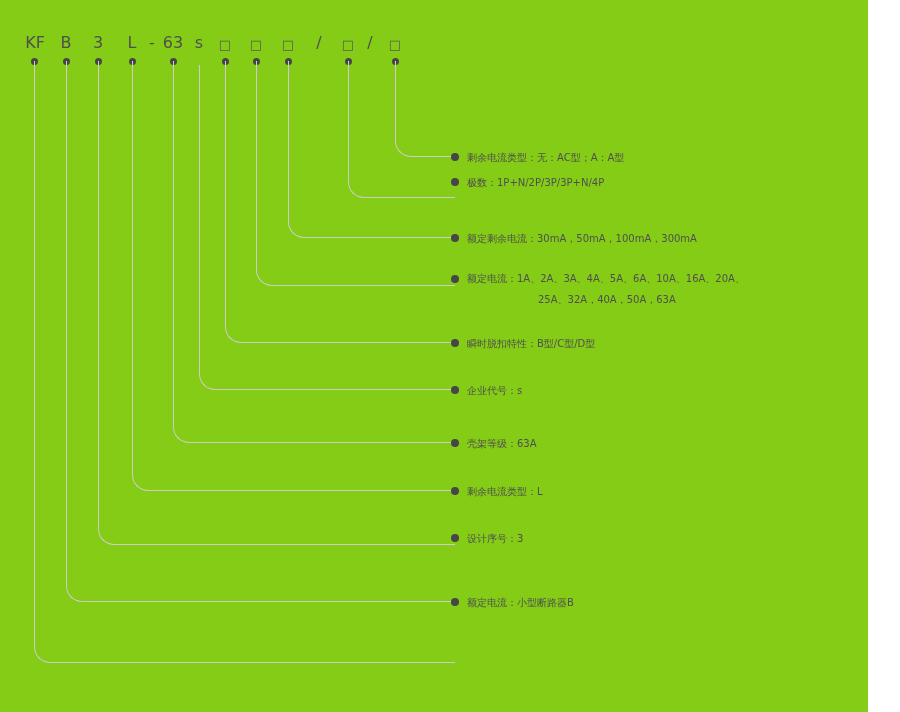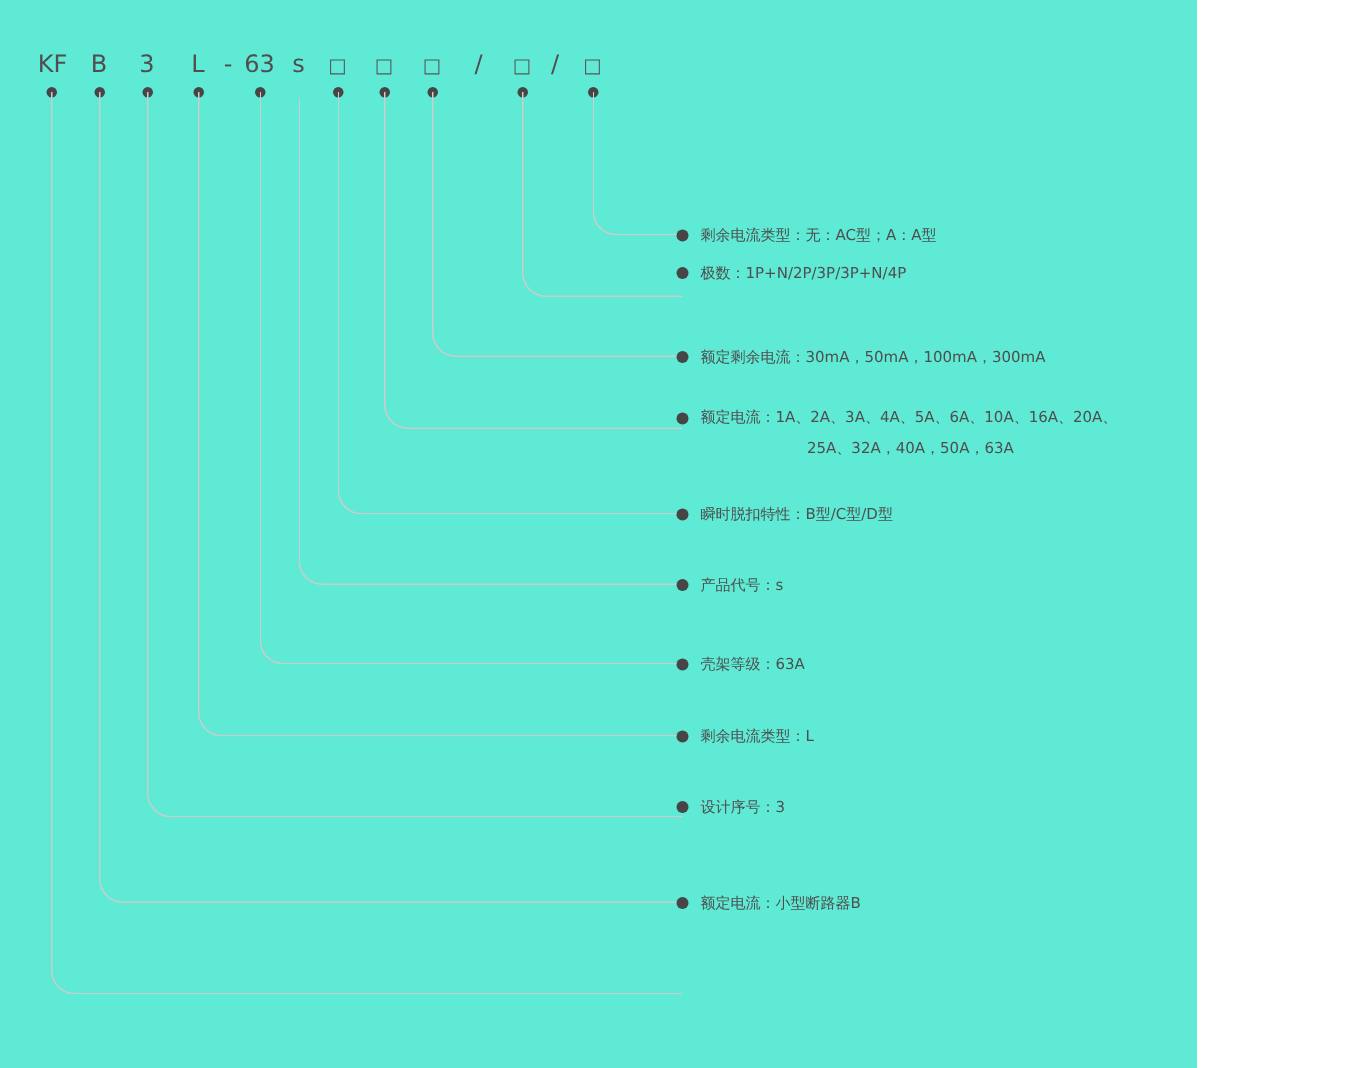--- a/index.html
+++ b/index.html
@@ -1,17 +1,17 @@
 <!DOCTYPE html>
 <html><head>
 <meta charset="utf-8">
 <style>
   html,body{margin:0;padding:0;background:#ffffff;}
   #canvas{
-    position:relative;width:798px;height:712px;background:#5eead4;overflow:hidden;
+    position:relative;width:868px;height:712px;background:#84cc16;overflow:hidden;
     font-family:"DejaVu Sans","Liberation Sans",sans-serif;
   }
   
   .seg{
     position:absolute;top:34px;transform:translateX(-50%);
     font-size:16px;line-height:18px;color:#4f4f4f;white-space:nowrap;
   }
   .seg-box{font-size:13px;top:36px;color:#5a5a5a;}
   
   .code-dot{
@@ -101,21 +101,21 @@
       <div>额定电流：1A、2A、3A、4A、5A、6A、10A、16A、20A、</div>
       <div class="indent2">25A、32A，40A，50A，63A</div>
     </div>
   </div>
   <div class="label-row" style="top:333px">
     <span class="bullet"></span>
     <span class="label-text">瞬时脱扣特性：B型/C型/D型</span>
   </div>
   <div class="label-row" style="top:380px">
     <span class="bullet"></span>
-    <span class="label-text">产品代号：s</span>
+    <span class="label-text">企业代号：s</span>
   </div>
   <div class="label-row" style="top:433px">
     <span class="bullet"></span>
     <span class="label-text">壳架等级：63A</span>
   </div>
   <div class="label-row" style="top:481px">
     <span class="bullet"></span>
     <span class="label-text">剩余电流类型：L</span>
   </div>
   <div class="label-row" style="top:528px">

